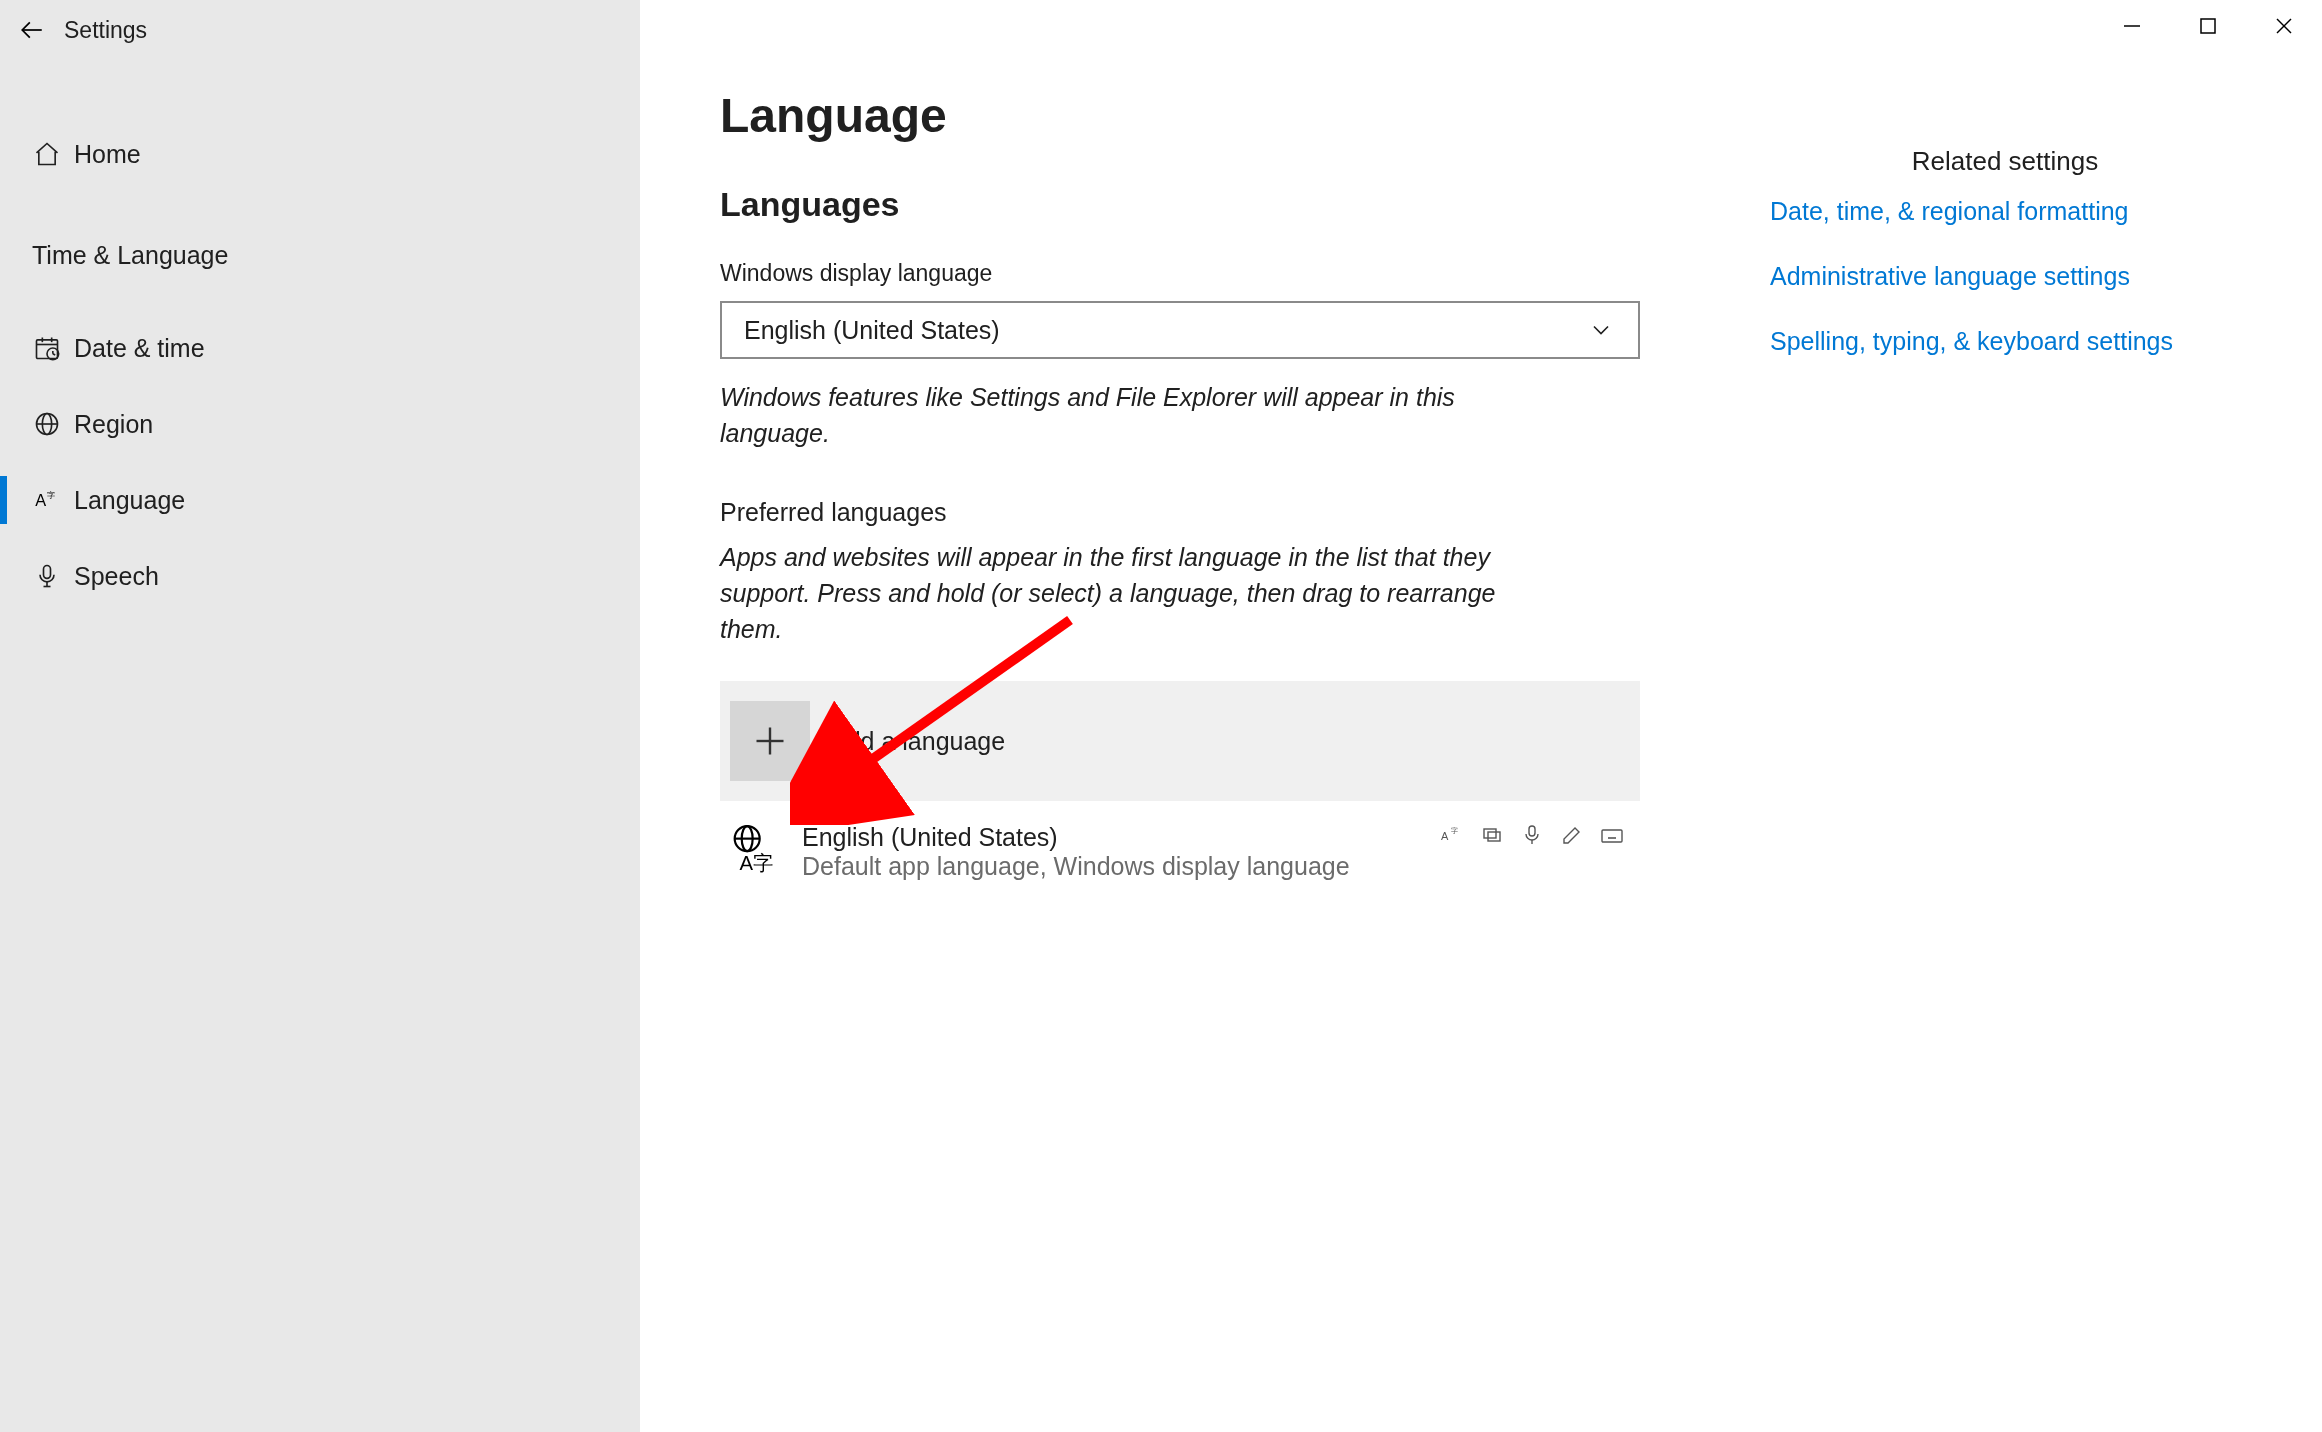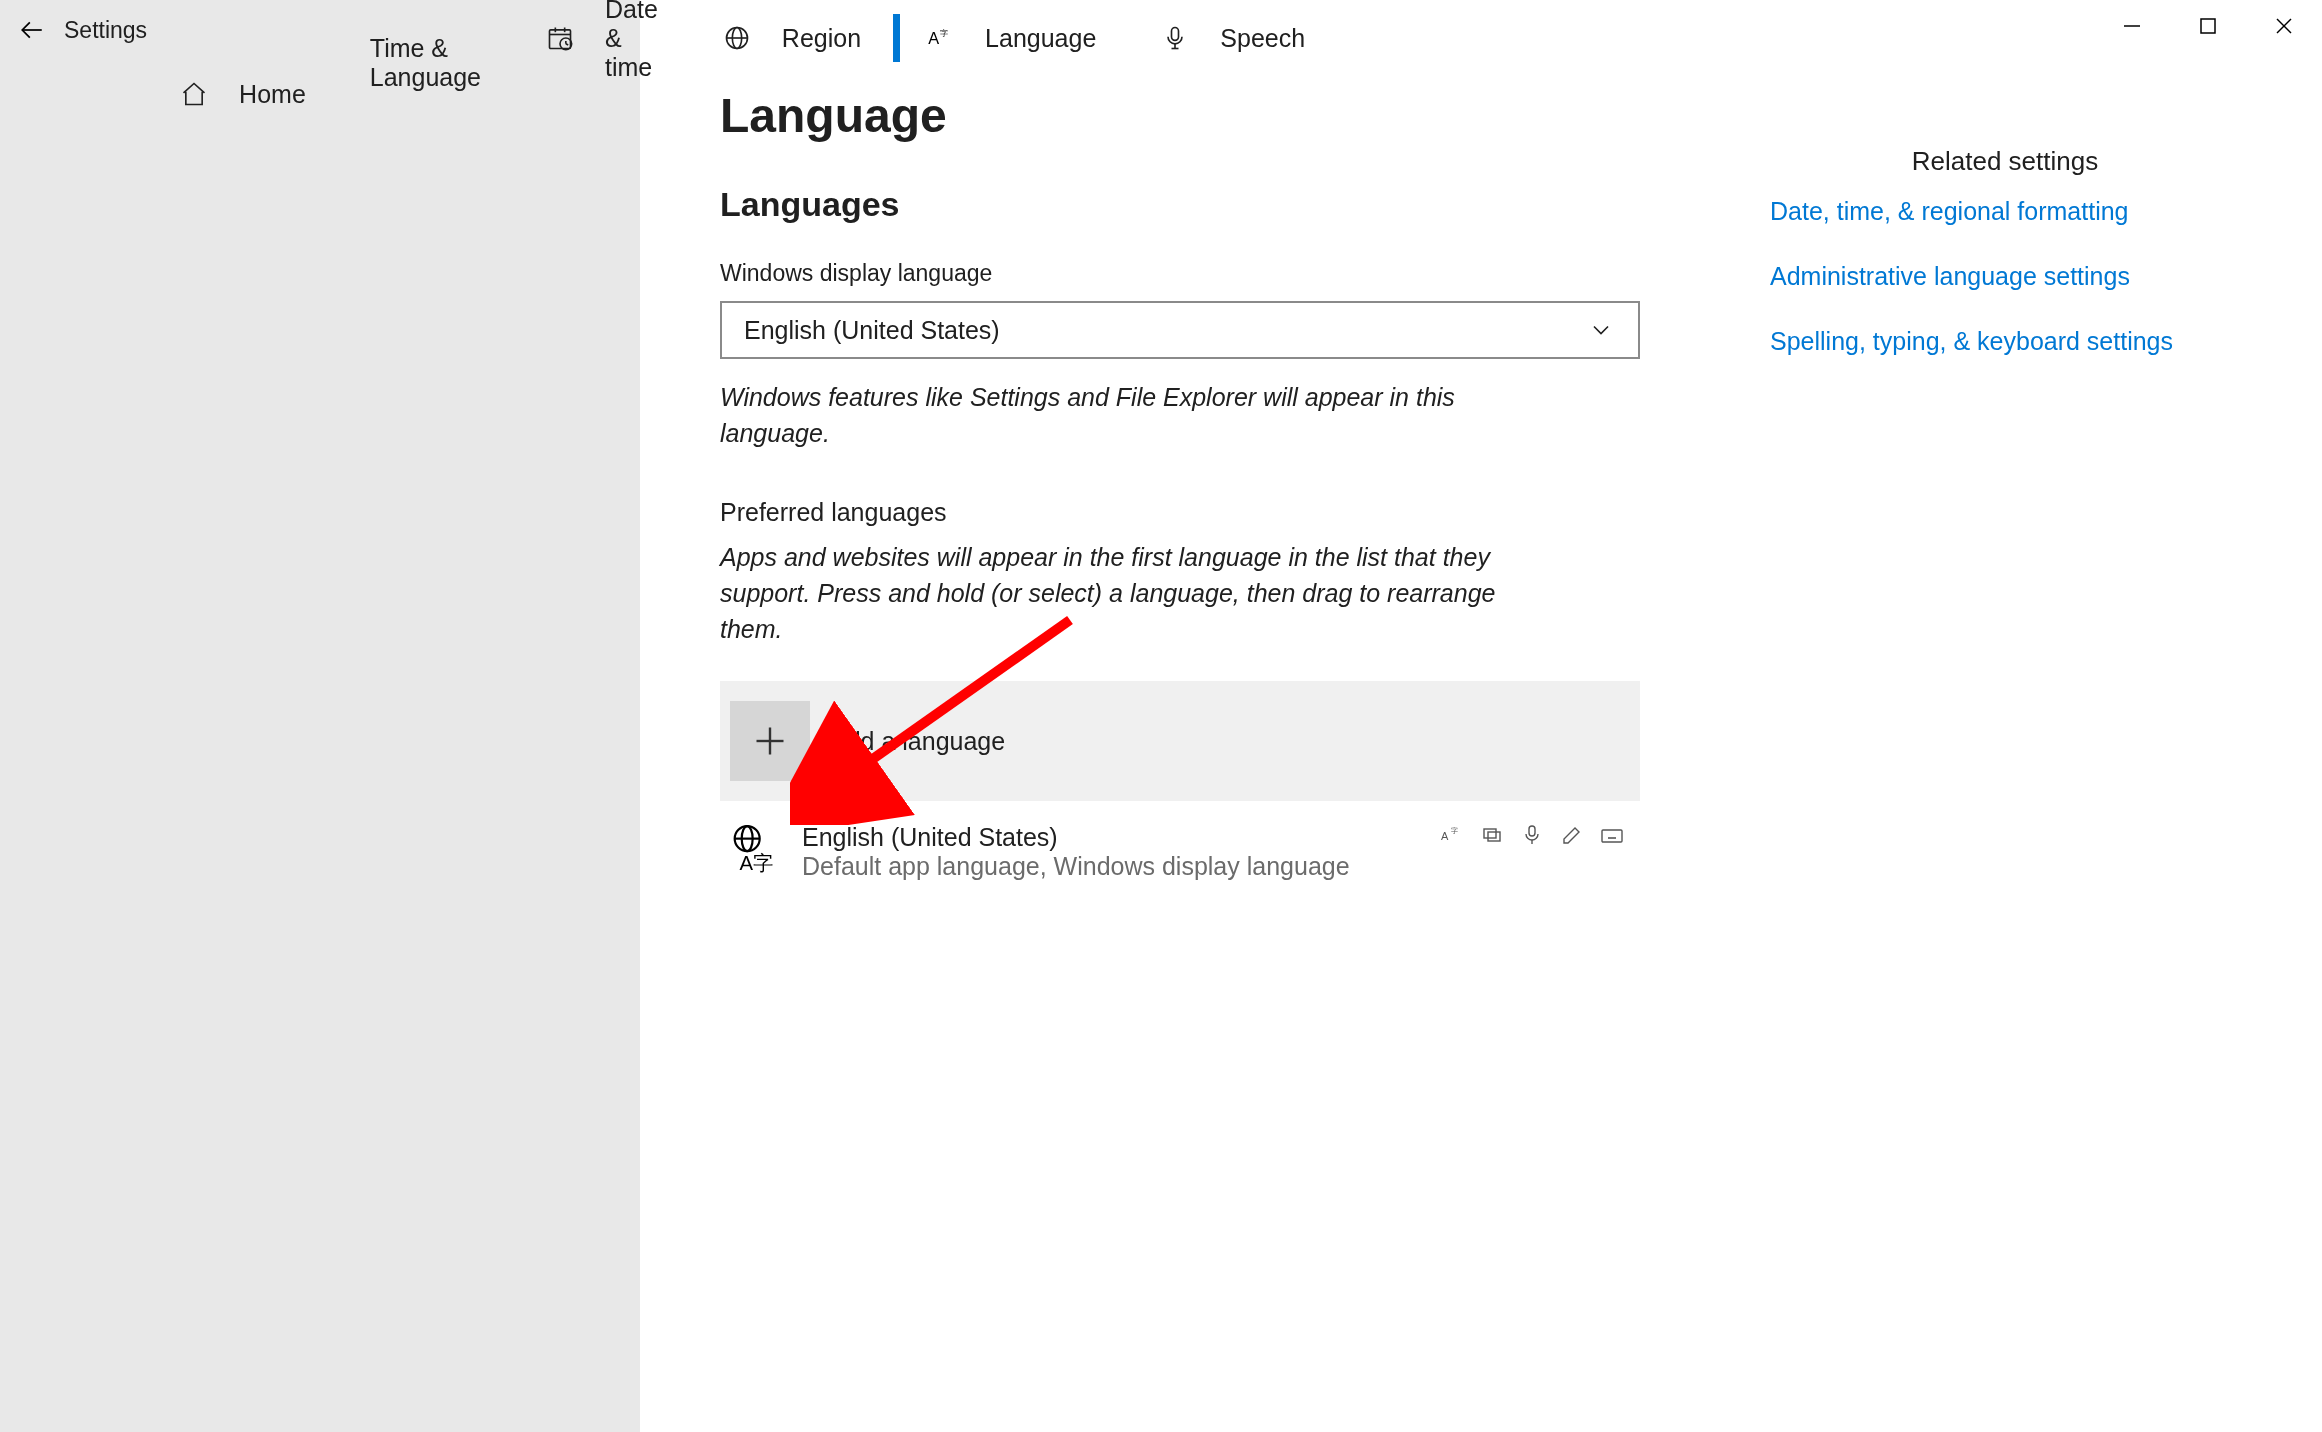--- a/index.html
+++ b/index.html
@@ -28,33 +28,33 @@
     position:absolute;top:0;right:0;display:flex;z-index:5;
   }
   .window-controls .ctrl{
     width:76px;height:52px;display:flex;align-items:center;justify-content:center;
   }
   .window-controls svg{pointer-events:none;}
 
   
   .sidebar{
     width:640px;min-width:640px;height:100%;background:var(--sidebar);
-    display:flex;flex-direction:row;padding-right:10px;
+    display:flex;flex-direction:column;padding-right:10px;
     position:relative;
   }
   .sidebar .top-row{
     display:flex;align-items:center;height:60px;
   }
   .back-btn{
     width:64px;height:60px;display:flex;align-items:center;justify-content:center;cursor:pointer;
   }
   .app-title{font-size:23px;color:var(--text);}
 
   .nav-item,.home-item,.category-title{
-    display:flex;align-items:center;gap:30px;
+    display:flex;align-items:center;gap:12px;
     padding:0 32px;height:76px;cursor:pointer;
     font-size:25px;
     position:relative;
   }
   .home-item{margin-top:56px;}
   .category-title{font-weight:400;cursor:default;height:70px;margin-top:28px;margin-bottom:20px;}
   .nav-item.active::before{
     content:"";position:absolute;left:0;top:14px;bottom:14px;width:7px;background:var(--link);
   }
   .icon{width:30px;height:30px;display:flex;align-items:center;justify-content:center;flex:0 0 30px;}

